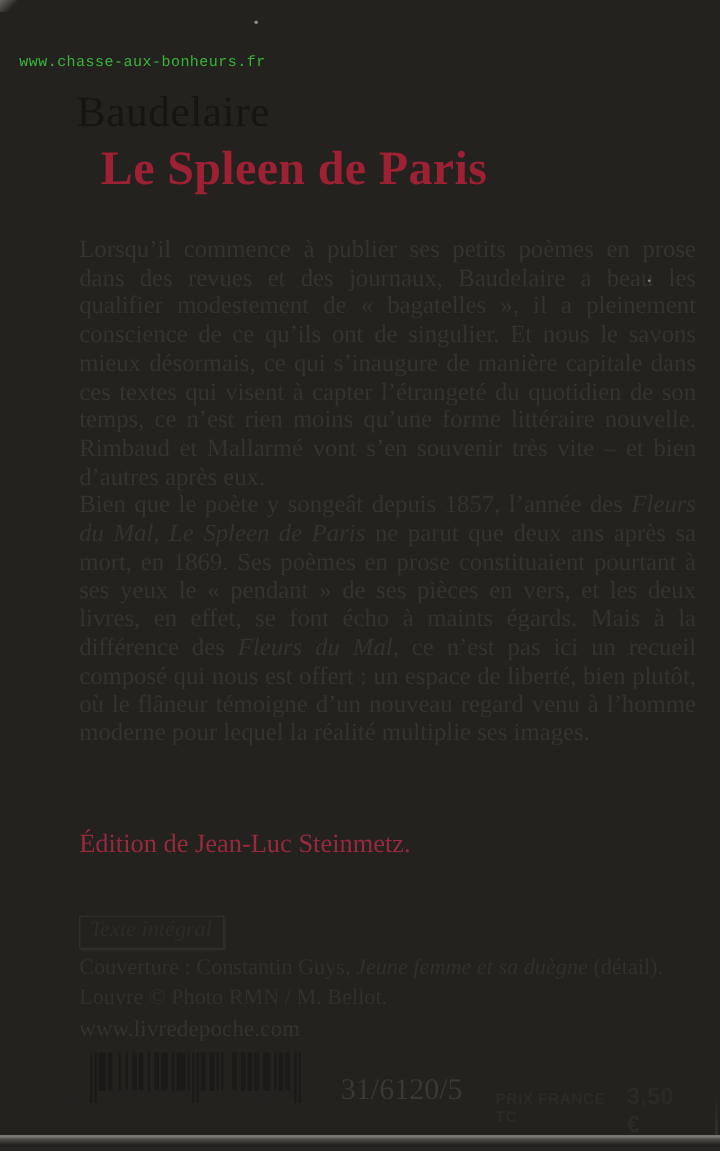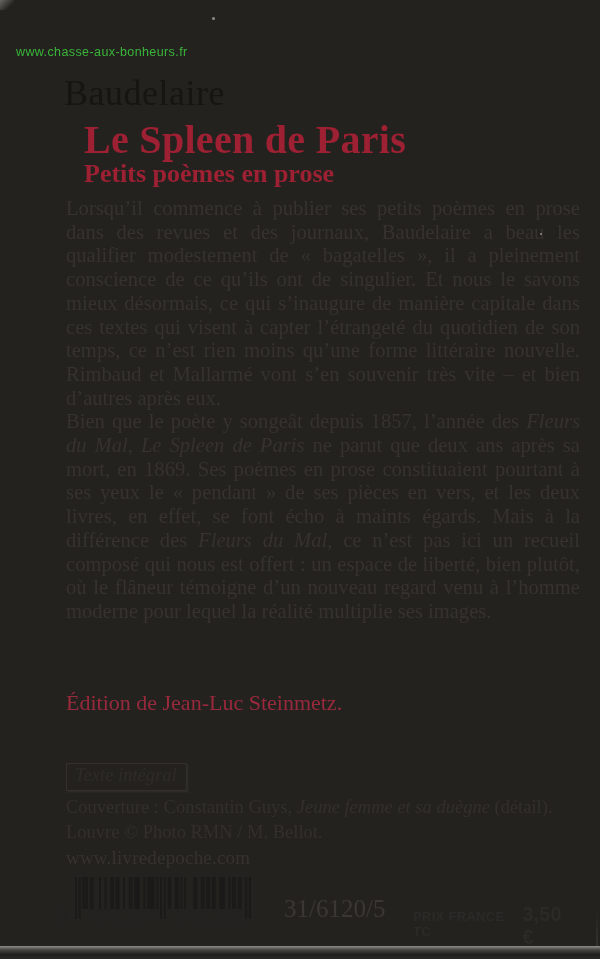--- a/index.html
+++ b/index.html
@@ -9,21 +9,21 @@
     font-family:"Liberation Serif","DejaVu Serif",serif;
   }
   .cover{
     position:absolute;inset:0 0 12px 0;
     background:linear-gradient(180deg,#edecd e 0%,#ecebe7 0%,#e9e8e4 45%,#e5e4e0 80%,#e3e2de 100%);
   }
   .speck{position:absolute;border-radius:50%;background:#8f8d89;}
 
   .watermark{
     position:absolute;left:16px;top:45px;
-    font-family:Liberation Sans, sans-serif;
+    font-family:Liberation Mono, monospace;
     font-size:12.5px;color:#3fd93f;opacity:.8;letter-spacing:.4px;white-space:nowrap;
   }
   .collection{
     position:absolute;left:0;right:0;top:42px;text-align:center;
     font-style:italic;font-weight:600;font-size:18.5px;color:#8e2a46;letter-spacing:.2px;
   }
   .author{
     position:absolute;left:64px;top:72px;
     font-size:36px;color:#171512;letter-spacing:.5px;
   }
@@ -93,21 +93,20 @@
 </head>
 <body>
 
 <div class="photo">
   <div class="cover">
 
     <div class="watermark">www.chasse-aux-bonheurs.fr</div>
 
     <div class="author">Baudelaire</div>
     <div class="title">Le Spleen de Paris</div>
-    <div class="subtitle">Petits poèmes en prose</div>
 
     <div class="blurb">
       <p><span>Lorsqu’il commence à publier ses petits poèmes en prose dans des revues et des journaux, Baudelaire a beau les qualifier modestement de « bagatelles », il a pleinement conscience de ce qu’ils ont de singulier. Et nous le savons mieux désormais, ce qui s’inaugure de manière capitale dans ces textes qui visent à capter l’étrangeté du quotidien de son temps, ce n’est rien moins qu’une forme littéraire nouvelle. Rimbaud et Mallarmé vont s’en souvenir très vite – et bien d’autres après eux.</span></p>
       <p><span>Bien que le poète y songeât depuis 1857, l’année des </span><span class="it">Fleurs du Mal, Le Spleen de Paris</span><span> ne parut que deux ans après sa mort, en 1869. Ses poèmes en prose constituaient pourtant à ses yeux le « pendant » de ses pièces en vers, et les deux livres, en effet, se font écho à maints égards. Mais à la différence des </span><span class="it">Fleurs du Mal</span><span>, ce n’est pas ici un recueil composé qui nous est offert : un espace de liberté, bien plutôt, où le flâneur témoigne d’un nouveau regard venu à l’homme moderne pour lequel la réalité multiplie ses images.</span></p>
     </div>
 
     <div class="edition">Édition de Jean-Luc Steinmetz.</div>
 
     <div class="badge">Texte intégral</div>
     <div class="credit1"><span>Couverture : Constantin Guys, </span><span class="it">Jeune femme et sa duègne</span><span> (détail).</span></div>

